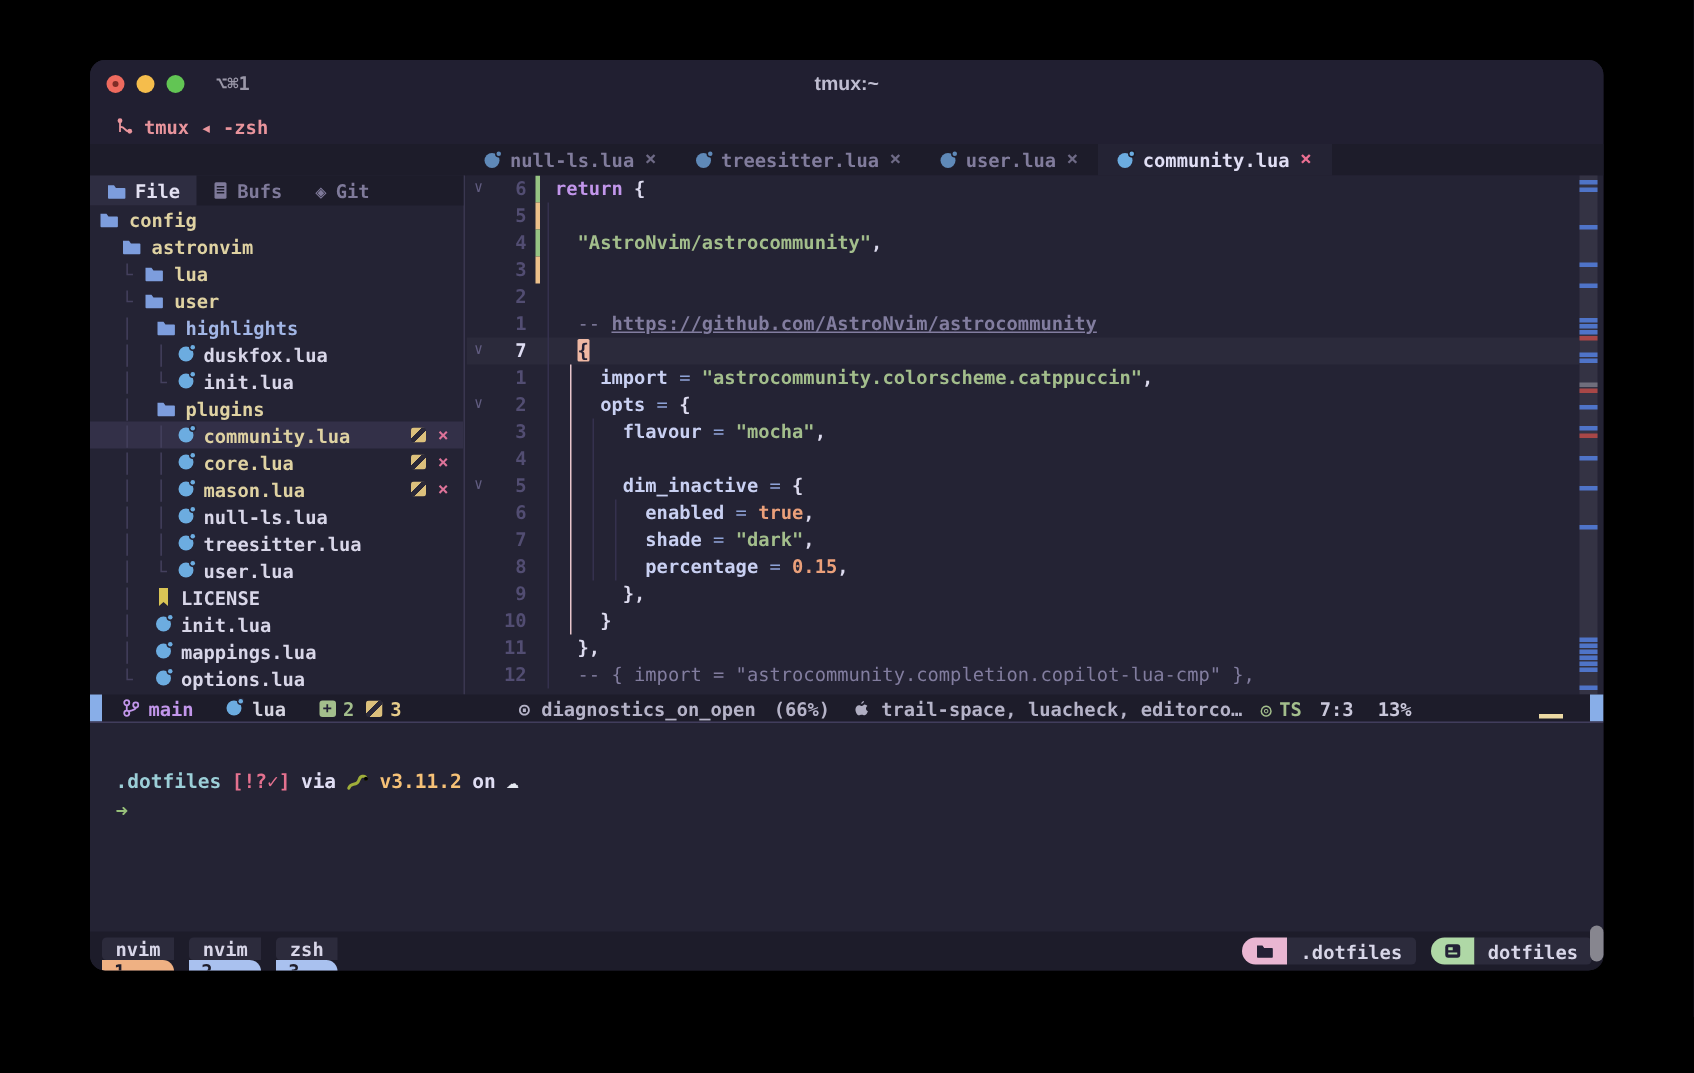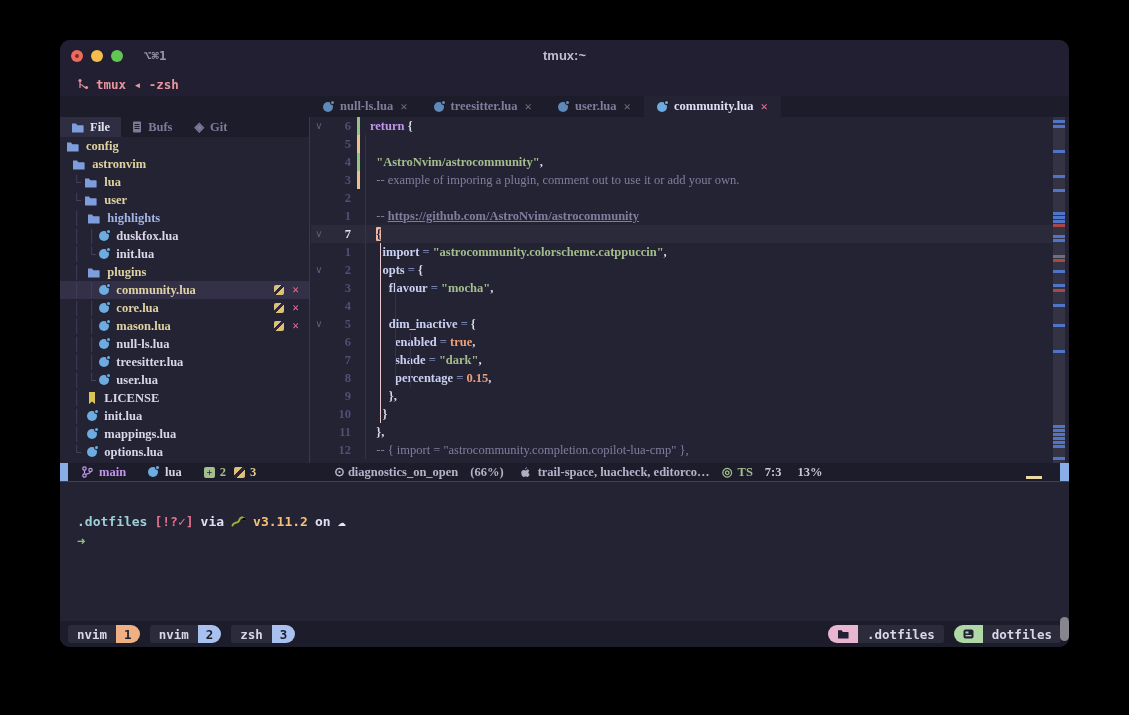--- a/index.html
+++ b/index.html
@@ -22,21 +22,21 @@
   .light.red::after{content:"";position:absolute;left:4px;top:4px;width:4px;height:4px;border-radius:50%;background:#7e2d26;}
   .light.yellow{background:#f5bd4c;}
   .light.green{background:#62c554;}
   .tb-shortcut{position:absolute;left:84px;top:8px;color:#9a97a8;font-size:12.5px;font-weight:700;}
   .tb-title{position:absolute;left:0;right:0;top:8px;text-align:center;color:#bfbdd0;font-size:13px;font-weight:700;
     font-family:"Liberation Sans",sans-serif;}
   
   .session-row{position:absolute;left:0;top:32px;right:0;height:24px;background:#211f31;color:#e8949c;
     font-size:12.5px;font-weight:700;display:flex;align-items:center;padding-left:17px;gap:7px;}
   
-  .nvim{position:absolute;left:0;top:56px;right:0;height:385px;background:var(--bg);font-family:Liberation Serif, serif;}
+  .nvim{position:absolute;left:0;top:56px;right:0;height:385px;background:var(--bg);}
   .tabbar{position:absolute;left:0;top:0;right:0;height:21px;background:var(--bg-dark);display:flex;padding-left:250px;}
   .tab{display:flex;align-items:center;gap:7px;padding:0 13px;font-size:12.5px;color:var(--dim);font-weight:700;}
   .tab.active{background:var(--bg);color:var(--fg);}
   .tab .close{color:#6e6a86;font-size:13px;}
   .tab.active .close{color:var(--red);}
   
   .sidebar{position:absolute;left:0;top:21px;width:250px;bottom:18px;background:var(--bg);border-right:1px solid #3a3750;}
   .side-tabs{height:20px;background:var(--bg-dark);display:flex;font-size:12.5px;font-weight:700;color:#7f7a9a;}
   .side-tab{display:flex;align-items:center;gap:6px;padding:0 11px;}
   .side-tab.active{background:var(--bg-chip);color:#e3e1f2;}
@@ -96,21 +96,21 @@
   .pane-border{position:absolute;left:0;right:0;top:441px;height:1px;background:#413d5c;}
   .shell{position:absolute;left:0;right:0;top:442px;bottom:26px;background:var(--bg);}
   .prompt{position:absolute;left:17px;top:31px;font-size:13px;font-weight:700;color:var(--fg);display:flex;
     align-items:center;gap:7px;white-space:pre;}
   .p-dir{color:#9ccfd8;} .p-git{color:#e4718f;} .p-ver{color:#f6c177;}
   .p-cloud{color:#e6e9f2;font-size:14px;}
   .prompt-arrow{position:absolute;left:17px;top:51px;color:#97c07a;font-size:14px;font-weight:700;}
   
   .tmuxbar{position:absolute;left:0;right:0;bottom:0;height:26px;background:var(--bg-dark);display:flex;
     align-items:center;padding:0 8px;font-size:12.5px;font-weight:700;}
-  .twin{display:flex;align-items:stretch;margin-right:10px;height:18px;}
+  .twin{display:flex;align-items:stretch;margin-right:10px;height:18px;flex-direction:column;}
   .twin .tname{background:#2c2b3c;color:#d8d6e8;padding:0 9px;display:flex;align-items:center;border-radius:3px 0 0 3px;}
   .twin .tnum{padding:0 8px;display:flex;align-items:center;border-radius:0 9px 9px 0;color:#1e1d2b;}
   .tnum.active{background:#efb183;} .tnum.normal{background:#a9c1ef;}
   .tmux-right{margin-left:auto;display:flex;align-items:stretch;gap:10px;height:18px;}
   .tright{display:flex;align-items:stretch;}
   .tr-ico{padding:0 9px;display:flex;align-items:center;border-radius:9px 0 0 9px;}
   .tr-label{background:#2c2b3c;color:#d8d6e8;padding:0 9px;display:flex;align-items:center;border-radius:0 3px 3px 0;}
   .macos-thumb{position:absolute;left:1060px;top:617px;width:9px;height:24px;border-radius:5px;background:#87868f;z-index:9;}
   svg{display:block;}
 </style>
@@ -222,21 +222,21 @@
           <div class="trow"><span class="tpre">  │  </span><span class="lua-ico" style="flex: 0 0 auto;"></span><span class="tlabel c-file">mappings.lua</span></div>
           <div class="trow"><span class="tpre">  └  </span><span class="lua-ico" style="flex: 0 0 auto;"></span><span class="tlabel c-file">options.lua</span></div>
         </div>
     </div>
 
     <div class="editor">
       <div id="code-lines">
           <div class="crow"><span class="fold">∨</span><span class="lnum">6</span><span class="gsign add"></span><span class="ctext"><span class="tok-kw">return</span><span class="tok-pun"> {</span></span></div>
           <div class="crow"><span class="fold"></span><span class="lnum">5</span><span class="gsign chg"></span></div>
           <div class="crow"><span class="fold"></span><span class="lnum">4</span><span class="gsign add"></span><span class="ctext"><span class="tok-str">  "AstroNvim/astrocommunity"</span><span class="tok-pun">,</span></span></div>
-          <div class="crow"><span class="fold"></span><span class="lnum">3</span><span class="gsign chg"></span><span class="ctext"><span class="tok-com">  -- example of imporing a plugin, comment out to use it or add your own.</span></span></div>
+          <div class="crow"><span class="fold"></span><span class="lnum">3</span><span class="gsign chg"></span></div>
           <div class="crow"><span class="fold"></span><span class="lnum">2</span><span class="gsign"></span></div>
           <div class="crow"><span class="fold"></span><span class="lnum">1</span><span class="gsign"></span><span class="ctext"><span class="tok-com">  -- </span><span class="tok-url">https://github.com/AstroNvim/astrocommunity</span></span></div>
           <div class="crow cursorline"><span class="fold">∨</span><span class="lnum cur">7</span><span class="gsign"></span><span class="ctext"><span class="tok-pun">  </span><span class="tok-cur">{</span></span></div>
           <div class="crow"><span class="fold"></span><span class="lnum">1</span><span class="gsign"></span><span class="ctext"><span class="tok-fld">    import</span><span class="tok-op"> = </span><span class="tok-str">"astrocommunity.colorscheme.catppuccin"</span><span class="tok-pun">,</span></span></div>
           <div class="crow"><span class="fold">∨</span><span class="lnum">2</span><span class="gsign"></span><span class="ctext"><span class="tok-fld">    opts</span><span class="tok-op"> = </span><span class="tok-pun">{</span></span></div>
           <div class="crow"><span class="fold"></span><span class="lnum">3</span><span class="gsign"></span><span class="ctext"><span class="tok-fld">      flavour</span><span class="tok-op"> = </span><span class="tok-str">"mocha"</span><span class="tok-pun">,</span></span></div>
           <div class="crow"><span class="fold"></span><span class="lnum">4</span><span class="gsign"></span></div>
           <div class="crow"><span class="fold">∨</span><span class="lnum">5</span><span class="gsign"></span><span class="ctext"><span class="tok-fld">      dim_inactive</span><span class="tok-op"> = </span><span class="tok-pun">{</span></span></div>
           <div class="crow"><span class="fold"></span><span class="lnum">6</span><span class="gsign"></span><span class="ctext"><span class="tok-fld">        enabled</span><span class="tok-op"> = </span><span class="tok-const">true</span><span class="tok-pun">,</span></span></div>
           <div class="crow"><span class="fold"></span><span class="lnum">7</span><span class="gsign"></span><span class="ctext"><span class="tok-fld">        shade</span><span class="tok-op"> = </span><span class="tok-str">"dark"</span><span class="tok-pun">,</span></span></div>

